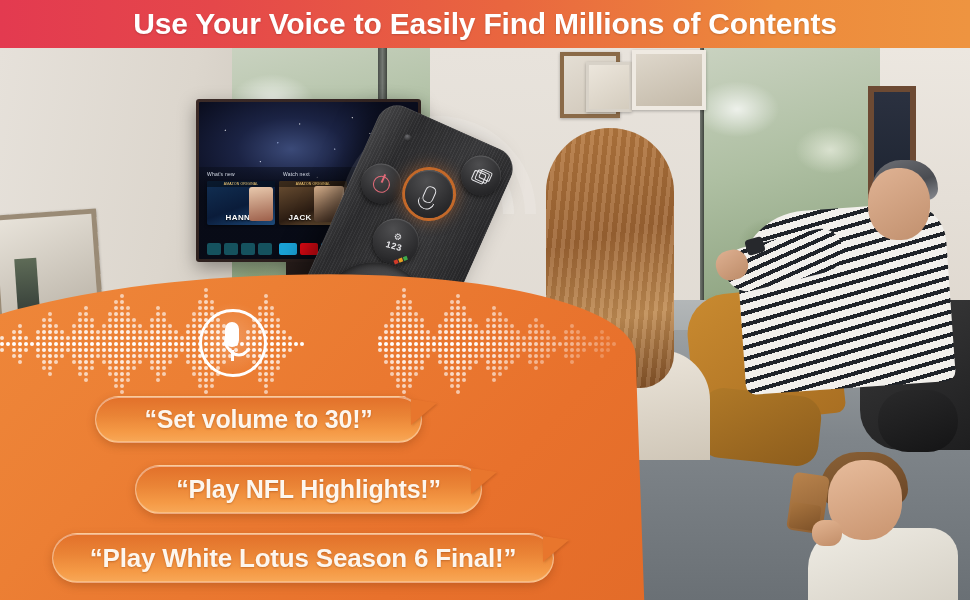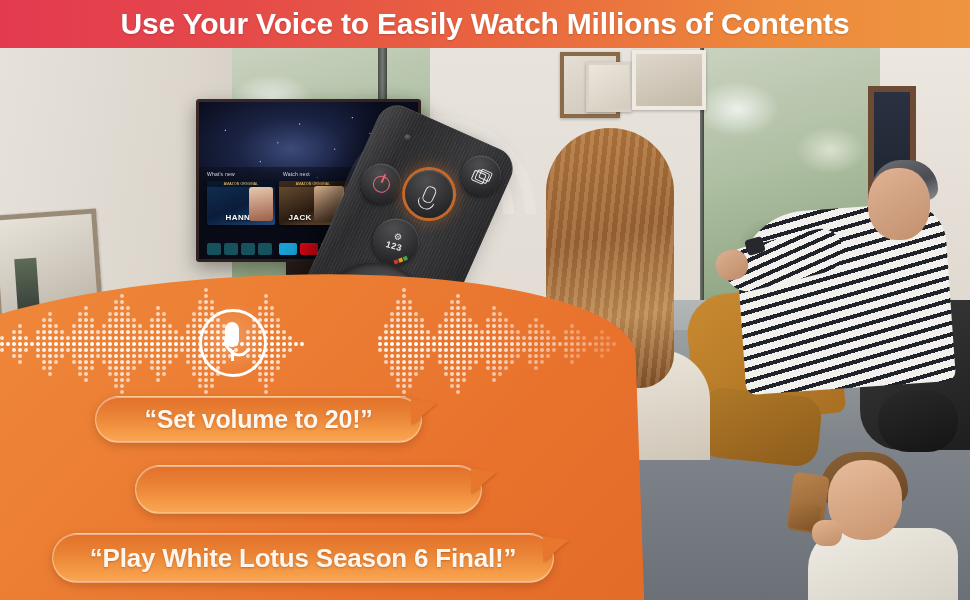--- a/index.html
+++ b/index.html
@@ -1206,28 +1206,29 @@
   <div class="micring">
     <div class="ringo"></div>
     <div class="bigmic">
       <div class="cap"></div>
       <div class="arc"></div>
       <div class="stem"></div>
     </div>
   </div>
 
   <div class="bubble bub1">
-    <span>“Set volume to 20!”</span>
+    <span>“Set volume to 30!”</span>
     <i class="tail"></i>
   </div>
   <div class="bubble bub2">
+    <span>“Play NFL Highlights!”</span>
     <i class="tail"></i>
   </div>
   <div class="bubble bub3">
     <span>“Play White Lotus Season 6 Final!”</span>
     <i class="tail"></i>
   </div>
 
   <div class="banner">
-    <h1>Use Your Voice to Easily Watch Millions of Contents</h1>
+    <h1>Use Your Voice to Easily Find Millions of Contents</h1>
   </div>
 
 </div>
 
 </body></html>

